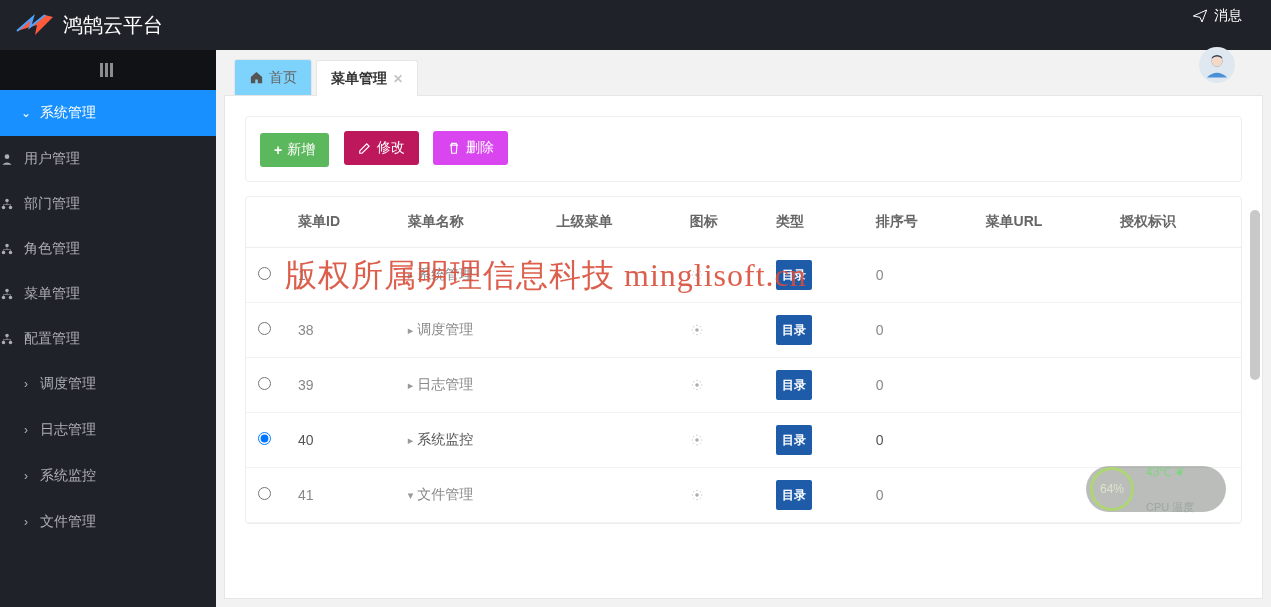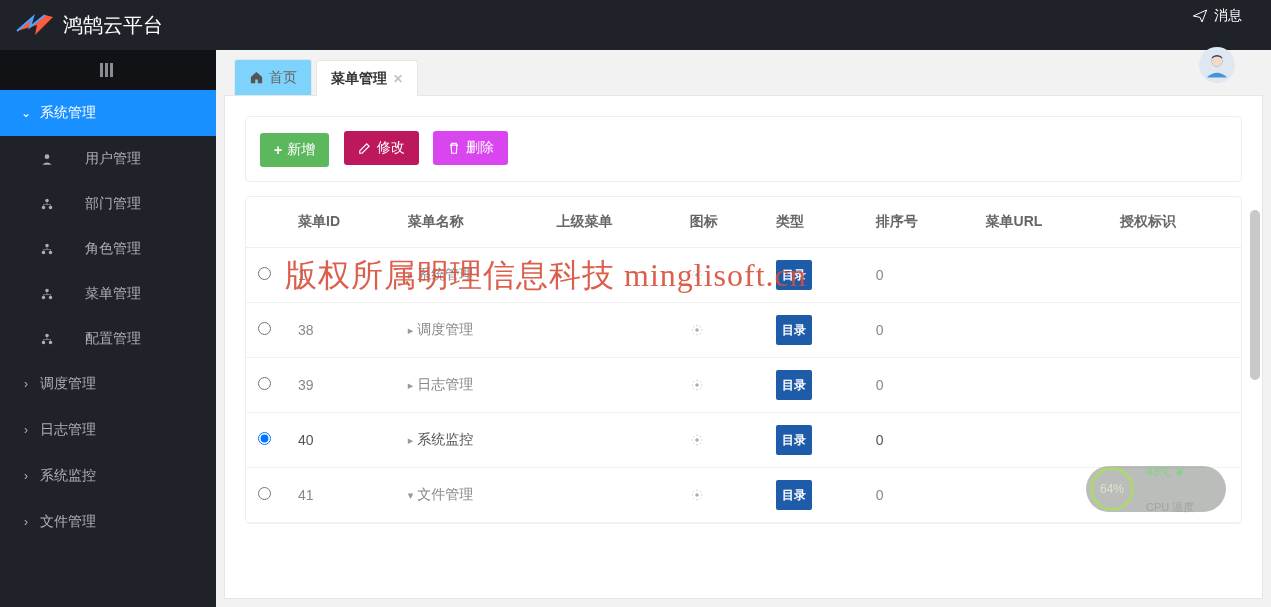--- a/index.html
+++ b/index.html
@@ -9,21 +9,21 @@
 .logo-icon{width:40px;height:28px;margin-right:8px;}
 .logo-text{font-size:20px;font-weight:500;color:#fff;}
 .header-right{margin-left:auto;display:flex;align-items:center;gap:22px;font-size:14px;flex-direction:column;}
 .header-item{display:flex;align-items:center;gap:6px;cursor:pointer;}
 .avatar{width:36px;height:36px;border-radius:50%;background:#dfe8f0;display:flex;align-items:center;justify-content:center;}
 .sidebar{position:absolute;left:0;top:50px;width:216px;height:557px;background:#20222a;color:#adafb5;}
 .side-collapsed{height:40px;background:#101216;display:flex;align-items:center;justify-content:center;cursor:pointer;}
 .side-item{height:46px;display:flex;align-items:center;padding:0 18px;font-size:14px;cursor:pointer;user-select:none;}
 .side-item .chev{width:16px;text-align:center;margin-right:6px;font-size:12px;}
 .side-item.open{background:#1890ff;color:#fff;}
-.side-sub{height:45px;display:flex;align-items:center;padding-left:40px;font-size:14px;cursor:pointer;gap:21px;}
+.side-sub{height:45px;display:flex;align-items:center;font-size:14px;cursor:pointer;}
 .side-sub .icon{width:16px;margin-right:8px;}
 .main{position:absolute;left:216px;top:50px;right:0;bottom:0;padding:8px;}
 .tabs-bar{display:flex;align-items:flex-end;height:38px;border-bottom:1px solid #e6e6e6;padding-left:10px;}
 .tab{border:1px solid #e6e6e6;border-bottom:none;border-radius:3px 3px 0 0;background:#7dd3fc;height:36px;display:flex;align-items:center;padding:0 14px;margin-right:4px;font-size:14px;color:#666;cursor:pointer;}
 .tab.active{background:#fff;color:#333;font-weight:600;position:relative;top:1px;}
 .tab .close{margin-left:6px;color:#c2c2c2;font-size:12px;}
 .tab-content{background:#fff;border:1px solid #e6e6e6;border-top:none;padding:20px;overflow:auto;height:calc(100% - 38px);}
 .toolbar-card{border:1px solid #eee;border-radius:4px;padding:14px;margin-bottom:14px;}
 .btn{display:inline-flex;align-items:center;gap:5px;height:34px;padding:0 14px;color:#fff;border:none;border-radius:3px;font-size:14px;cursor:pointer;margin-right:10px;}
 .btn-green{background:#5cb85c;}

